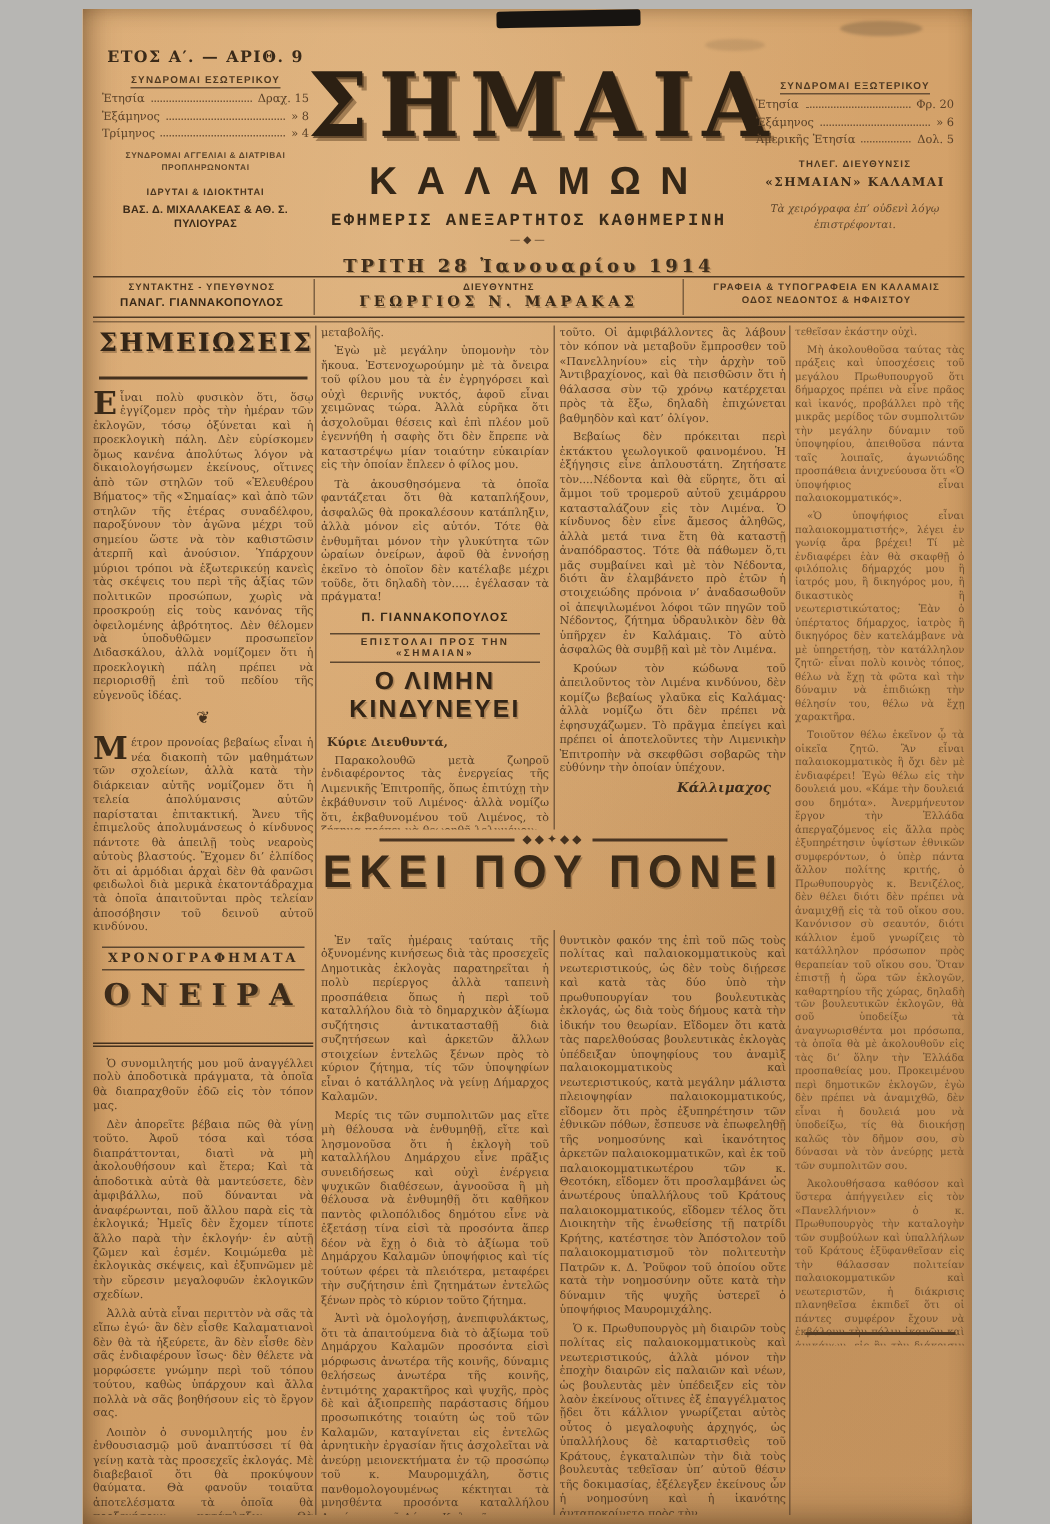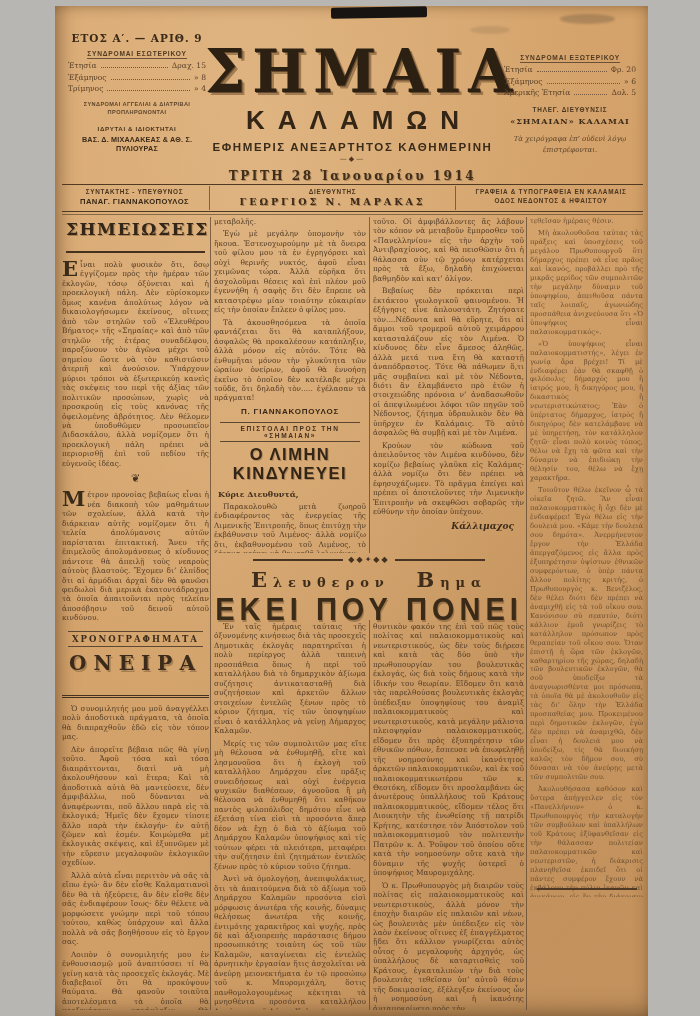--- a/index.html
+++ b/index.html
@@ -29,21 +29,21 @@
   .founders-label{font-family:"Liberation Sans",sans-serif;font-weight:bold;font-size:6.2px;
      letter-spacing:0.6px;text-align:center;color:#4b3620;margin-top:8px;}
   .founders{font-family:"Liberation Sans",sans-serif;font-weight:bold;font-size:7.2px;
      letter-spacing:0.2px;text-align:center;color:#3c2b19;margin-top:3px;}
   .mast-center{text-align:center;}
   .title-big{font-weight:bold;font-size:57px;letter-spacing:7px;color:#2c2013;line-height:1;
      text-shadow:3px 3px 0 rgba(86,58,28,0.45), 1px 1px 0 rgba(40,26,12,0.6);
      transform:scaleY(1.04);}
   .title-sub{font-family:"Liberation Sans",sans-serif;font-weight:bold;font-size:26px;
      letter-spacing:13px;color:#33261736;color:#332617;margin-top:6px;text-indent:13px;}
-  .tagline{font-family:Liberation Sans, sans-serif;font-weight:bold;font-size:11.5px;
+  .tagline{font-family:Liberation Mono, monospace;font-weight:bold;font-size:11.5px;
      letter-spacing:1.6px;color:#3a2b1a;margin-top:5px;text-align:center;}
   .mini-orn{font-size:7px;color:#4e3824;margin-top:2px;letter-spacing:2px;}
   .date-line{font-weight:bold;font-size:12px;letter-spacing:2.5px;color:#3f2e1c;margin-top:6px;
      text-shadow:1px 1px 0 rgba(90,60,30,0.35);}
   .tele-label{font-family:"Liberation Sans",sans-serif;font-weight:bold;font-size:6.4px;
      letter-spacing:0.8px;text-align:center;color:#4b3620;margin-top:9px;}
   .tele-value{font-weight:bold;font-size:8px;letter-spacing:1px;text-align:center;color:#3c2b19;margin-top:3px;}
   .hand-note{font-size:7px;font-style:italic;text-align:center;color:#5d452b;margin-top:8px;line-height:1.5;}
   
   .hrule{position:absolute;background:#503a24;height:1px;}
@@ -219,41 +219,37 @@
     <p class="para">Κρούων τὸν κώδωνα τοῦ ἀπειλοῦντος τὸν Λιμένα κινδύνου, δὲν κομίζω βεβαίως γλαῦκα εἰς Καλάμας· ἀλλὰ νομίζω ὅτι δὲν πρέπει νὰ ἐφησυχάζωμεν. Τὸ πρᾶγμα ἐπείγει καὶ πρέπει οἱ ἀποτελοῦντες τὴν Λιμενικὴν Ἐπιτροπὴν νὰ σκεφθῶσι σοβαρῶς τὴν εὐθύνην τὴν ὁποίαν ὑπέχουν.</p>
     <div class="sig-script">Κάλλιμαχος</div>
   </div>
 
   <div class="abs" style="left:214px;top:555px;width:310px;">
     <div class="divider-orn">
       <span class="bar"></span>
       <span class="gems">◆◆✦◆◆</span>
       <span class="bar"></span>
     </div>
-    <div class="fv-kicker">
-      <span class="w">Ελευθερον</span>
-      <span class="w">Βημα</span>
-    </div>
     <div class="ekei-title">ΕΚΕΙ ΠΟΥ ΠΟΝΕΙ</div>
   </div>
 
   <div class="col" style="left:214px;top:622px;width:152px;height:388px;">
     <p class="para">Ἐν ταῖς ἡμέραις ταύταις τῆς ὀξυνομένης κινήσεως διὰ τὰς προσεχεῖς Δημοτικὰς ἐκλογὰς παρατηρεῖται ἡ πολὺ περίεργος ἀλλὰ ταπεινὴ προσπάθεια ὅπως ἡ περὶ τοῦ καταλλήλου διὰ τὸ δημαρχικὸν ἀξίωμα συζήτησις ἀντικατασταθῇ διὰ συζητήσεων καὶ ἀρκετῶν ἄλλων στοιχείων ἐντελῶς ξένων πρὸς τὸ κύριον ζήτημα, τίς τῶν ὑποψηφίων εἶναι ὁ κατάλληλος νὰ γείνῃ Δήμαρχος Καλαμῶν.</p>
     <p class="para">Μερίς τις τῶν συμπολιτῶν μας εἴτε μὴ θέλουσα νὰ ἐνθυμηθῇ, εἴτε καὶ λησμονοῦσα ὅτι ἡ ἐκλογὴ τοῦ καταλλήλου Δημάρχου εἶνε πρᾶξις συνειδήσεως καὶ οὐχὶ ἐνέργεια ψυχικῶν διαθέσεων, ἀγνοοῦσα ἢ μὴ θέλουσα νὰ ἐνθυμηθῇ ὅτι καθῆκον παντὸς φιλοπόλιδος δημότου εἶνε νὰ ἐξετάσῃ τίνα εἰσὶ τὰ προσόντα ἅπερ δέον νὰ ἔχῃ ὁ διὰ τὸ ἀξίωμα τοῦ Δημάρχου Καλαμῶν ὑποψήφιος καὶ τίς τούτων φέρει τὰ πλειότερα, μεταφέρει τὴν συζήτησιν ἐπὶ ζητημάτων ἐντελῶς ξένων πρὸς τὸ κύριον τοῦτο ζήτημα.</p>
     <p class="para">Ἀντὶ νὰ ὁμολογήσῃ, ἀνεπιφυλάκτως, ὅτι τὰ ἀπαιτούμενα διὰ τὸ ἀξίωμα τοῦ Δημάρχου Καλαμῶν προσόντα εἰσὶ μόρφωσις ἀνωτέρα τῆς κοινῆς, δύναμις θελήσεως ἀνωτέρα τῆς κοινῆς, ἐντιμότης χαρακτῆρος καὶ ψυχῆς, πρὸς δὲ καὶ ἀξιοπρεπὴς παράστασις δήμου προσωπικότης τοιαύτη ὡς τοῦ τῶν Καλαμῶν, καταγίνεται εἰς ἐντελῶς ἀρνητικὴν ἐργασίαν ἥτις ἀσχολεῖται νὰ ἀνεύρῃ μειονεκτήματα ἐν τῷ προσώπῳ τοῦ κ. Μαυρομιχάλη, ὅστις πανθομολογουμένως κέκτηται τὰ μνησθέντα προσόντα καταλλήλου Δημάρχου τοῦ Δήμου Καλαμῶν.</p>
 
   </div>
 
   <div class="col" style="left:373px;top:622px;width:151px;height:388px;">
     <p class="para" style="text-indent:0;">θυντικὸν φακόν της ἐπὶ τοῦ πῶς τοὺς πολίτας καὶ παλαιοκομματικοὺς καὶ νεωτεριστικούς, ὡς δὲν τοὺς διῄρεσε καὶ κατὰ τὰς δύο ὑπὸ τὴν πρωθυπουργίαν του βουλευτικὰς ἐκλογάς, ὡς διὰ τοὺς δήμους κατὰ τὴν ἰδικήν του θεωρίαν. Εἴδομεν ὅτι κατὰ τὰς παρελθούσας βουλευτικὰς ἐκλογὰς ὑπέδειξαν ὑποψηφίους του ἀναμὶξ παλαιοκομματικοὺς καὶ νεωτεριστικούς, κατὰ μεγάλην μάλιστα πλειοψηφίαν παλαιοκομματικούς, εἴδομεν ὅτι πρὸς ἐξυπηρέτησιν τῶν ἐθνικῶν πόθων, ἔσπευσε νὰ ἐπωφεληθῇ τῆς νοημοσύνης καὶ ἱκανότητος ἀρκετῶν παλαιοκομματικῶν, καὶ ἐκ τοῦ παλαιοκομματικωτέρου τῶν κ. Θεοτόκη, εἴδομεν ὅτι προσλαμβάνει ὡς ἀνωτέρους ὑπαλλήλους τοῦ Κράτους παλαιοκομματικούς, εἴδομεν τέλος ὅτι Διοικητὴν τῆς ἑνωθείσης τῇ πατρίδι Κρήτης, κατέστησε τὸν Ἀπόστολον τοῦ παλαιοκομματισμοῦ τὸν πολιτευτὴν Πατρῶν κ. Δ. Ῥοῦφον τοῦ ὁποίου οὔτε κατὰ τὴν νοημοσύνην οὔτε κατὰ τὴν δύναμιν τῆς ψυχῆς ὑστερεῖ ὁ ὑποψήφιος Μαυρομιχάλης.</p>
     <p class="para">Ὁ κ. Πρωθυπουργὸς μὴ διαιρῶν τοὺς πολίτας εἰς παλαιοκομματικοὺς καὶ νεωτεριστικούς, ἀλλὰ μόνον τὴν ἐποχὴν διαιρῶν εἰς παλαιῶν καὶ νέων, ὡς βουλευτὰς μὲν ὑπέδειξεν εἰς τὸν λαὸν ἐκείνους οἵτινες ἐξ ἐπαγγέλματος ᾔδει ὅτι κάλλιον γνωρίζεται αὐτὸς οὗτος ὁ μεγαλοφυὴς ἀρχηγός, ὡς ὑπαλλήλους δὲ καταρτισθεὶς τοῦ Κράτους, ἐγκαταλιπὼν τὴν διὰ τοὺς βουλευτὰς τεθεῖσαν ὑπ’ αὐτοῦ θέσιν τῆς δοκιμασίας, ἐξέλεγξεν ἐκείνους ὧν ἡ νοημοσύνη καὶ ἡ ἱκανότης ἀνταποκρίνετο πρὸς τὴν</p>
   </div>
 
   <div class="col" style="left:530px;top:217px;width:113px;height:680px;">
-    <p class="para-sm" style="text-indent:0;">τεθεῖσαν ἡμέραις θέσιν.</p>
+    <p class="para-sm" style="text-indent:0;">τεθεῖσαν ἑκάστην οὐχὶ.</p>
     <p class="para-sm">Μὴ ἀκολουθοῦσα ταύτας τὰς πράξεις καὶ ὑποσχέσεις τοῦ μεγάλου Πρωθυπουργοῦ ὅτι δήμαρχος πρέπει νὰ εἶνε πρᾶος καὶ ἱκανός, προβάλλει πρὸ τῆς μικρᾶς μερίδος τῶν συμπολιτῶν τὴν μεγάλην δύναμιν τοῦ ὑποψηφίου, ἀπειθοῦσα πάντα ταῖς λοιπαῖς, ἀγωνιώδης προσπάθεια ἀνιχνεύουσα ὅτι «Ὁ ὑποψήφιος εἶναι παλαιοκομματικός».</p>
     <p class="para-sm">«Ὁ ὑποψήφιος εἶναι παλαιοκομματιστής», λέγει ἐν γωνίᾳ ἄρα βρέχει! Τί μὲ ἐνδιαφέρει ἐὰν θὰ σκαφθῇ ὁ φιλόπολις δήμαρχός μου ἢ ἰατρός μου, ἢ δικηγόρος μου, ἢ δικαστικὸς ἢ νεωτεριστικώτατος; Ἐὰν ὁ ὑπέρτατος δήμαρχος, ἰατρὸς ἢ δικηγόρος δὲν κατελάμβανε νὰ μὲ ὑπηρετήσῃ, τὸν κατάλληλον ζητῶ· εἶναι πολὺ κοινὸς τόπος, θέλω νὰ ἔχῃ τὰ φῶτα καὶ τὴν δύναμιν νὰ ἐπιδιώκῃ τὴν θέλησίν του, θέλω νὰ ἔχῃ χαρακτῆρα.</p>
     <p class="para-sm">Τοιοῦτον θέλω ἐκεῖνον ᾧ τὰ οἰκεῖα ζητῶ. Ἂν εἶναι παλαιοκομματικὸς ἢ ὄχι δὲν μὲ ἐνδιαφέρει! Ἐγὼ θέλω εἰς τὴν δουλειά μου. «Κάμε τὴν δουλειά σου δημότα». Ἀνερμήνευτον ἔργον τὴν Ἑλλάδα ἀπεργαζόμενος εἰς ἄλλα πρὸς ἐξυπηρέτησιν ὑψίστων ἐθνικῶν συμφερόντων, ὁ ὑπὲρ πάντα ἄλλον πολίτης κριτής, ὁ Πρωθυπουργὸς κ. Βενιζέλος, δὲν θέλει διότι δὲν πρέπει νὰ ἀναμιχθῇ εἰς τὰ τοῦ οἴκου σου. Κανόνισον σὺ σεαυτόν, διότι κάλλιον ἐμοῦ γνωρίζεις τὸ κατάλληλον πρόσωπον πρὸς θεραπείαν τοῦ οἴκου σου. Ὅταν ἐπιστῇ ἡ ὥρα τῶν ἐκλογῶν, καθαρτηρίου τῆς χώρας, δηλαδὴ τῶν βουλευτικῶν ἐκλογῶν, θὰ σοῦ ὑποδείξω τὰ ἀναγνωρισθέντα μοι πρόσωπα, τὰ ὁποῖα θὰ μὲ ἀκολουθοῦν εἰς τὰς δι’ ὅλην τὴν Ἑλλάδα προσπαθείας μου. Προκειμένου περὶ δημοτικῶν ἐκλογῶν, ἐγὼ δὲν πρέπει νὰ ἀναμιχθῶ, δὲν εἶναι ἡ δουλειά μου νὰ ὑποδείξω, τίς θὰ διοικήσῃ καλῶς τὸν δῆμον σου, σὺ δύνασαι νὰ τὸν ἀνεύρῃς μετὰ τῶν συμπολιτῶν σου.</p>
     <p class="para-sm">Ἀκολουθήσασα καθόσον καὶ ὕστερα ἀπήγγειλεν εἰς τὸν «Πανελλήνιον» ὁ κ. Πρωθυπουργὸς τὴν καταλογὴν τῶν συμβούλων καὶ ὑπαλλήλων τοῦ Κράτους ἐξϋφανθεῖσαν εἰς τὴν θάλασσαν πολιτείαν παλαιοκομματικῶν καὶ νεωτεριστῶν, ἡ διάκρισις πλανηθεῖσα ἐκπιδεῖ ὅτι οἱ πάντες συμφέρον ἔχουν νὰ ἐκβάλουν τὴν πόλιν ἱκανῶν καὶ ἀνικάνων, εἰς ἣν τὴν διάκρισιν εἶνε προσηλωμένος ὁ τῆς Ἑλλάδος πολιτευτής.</p>
 
   </div>
   <div class="hrule" style="left:537px;top:888px;width:100px;height:2px;"></div>
 
 </div>
 

